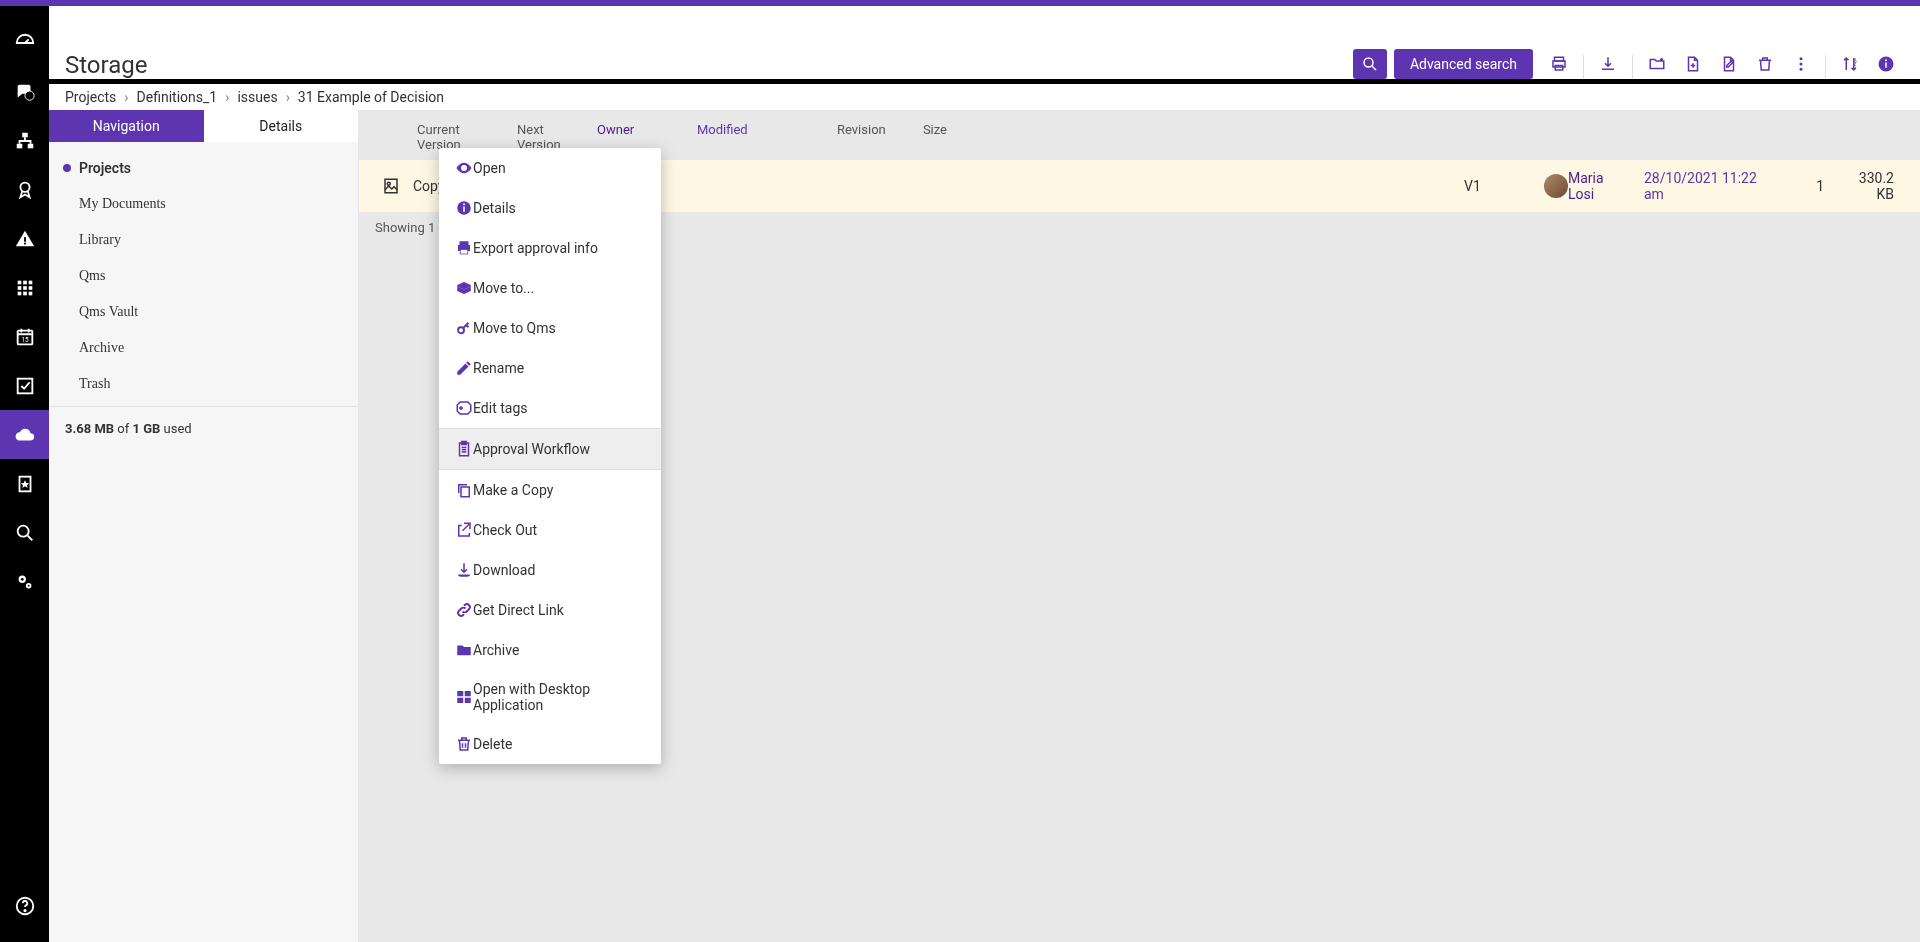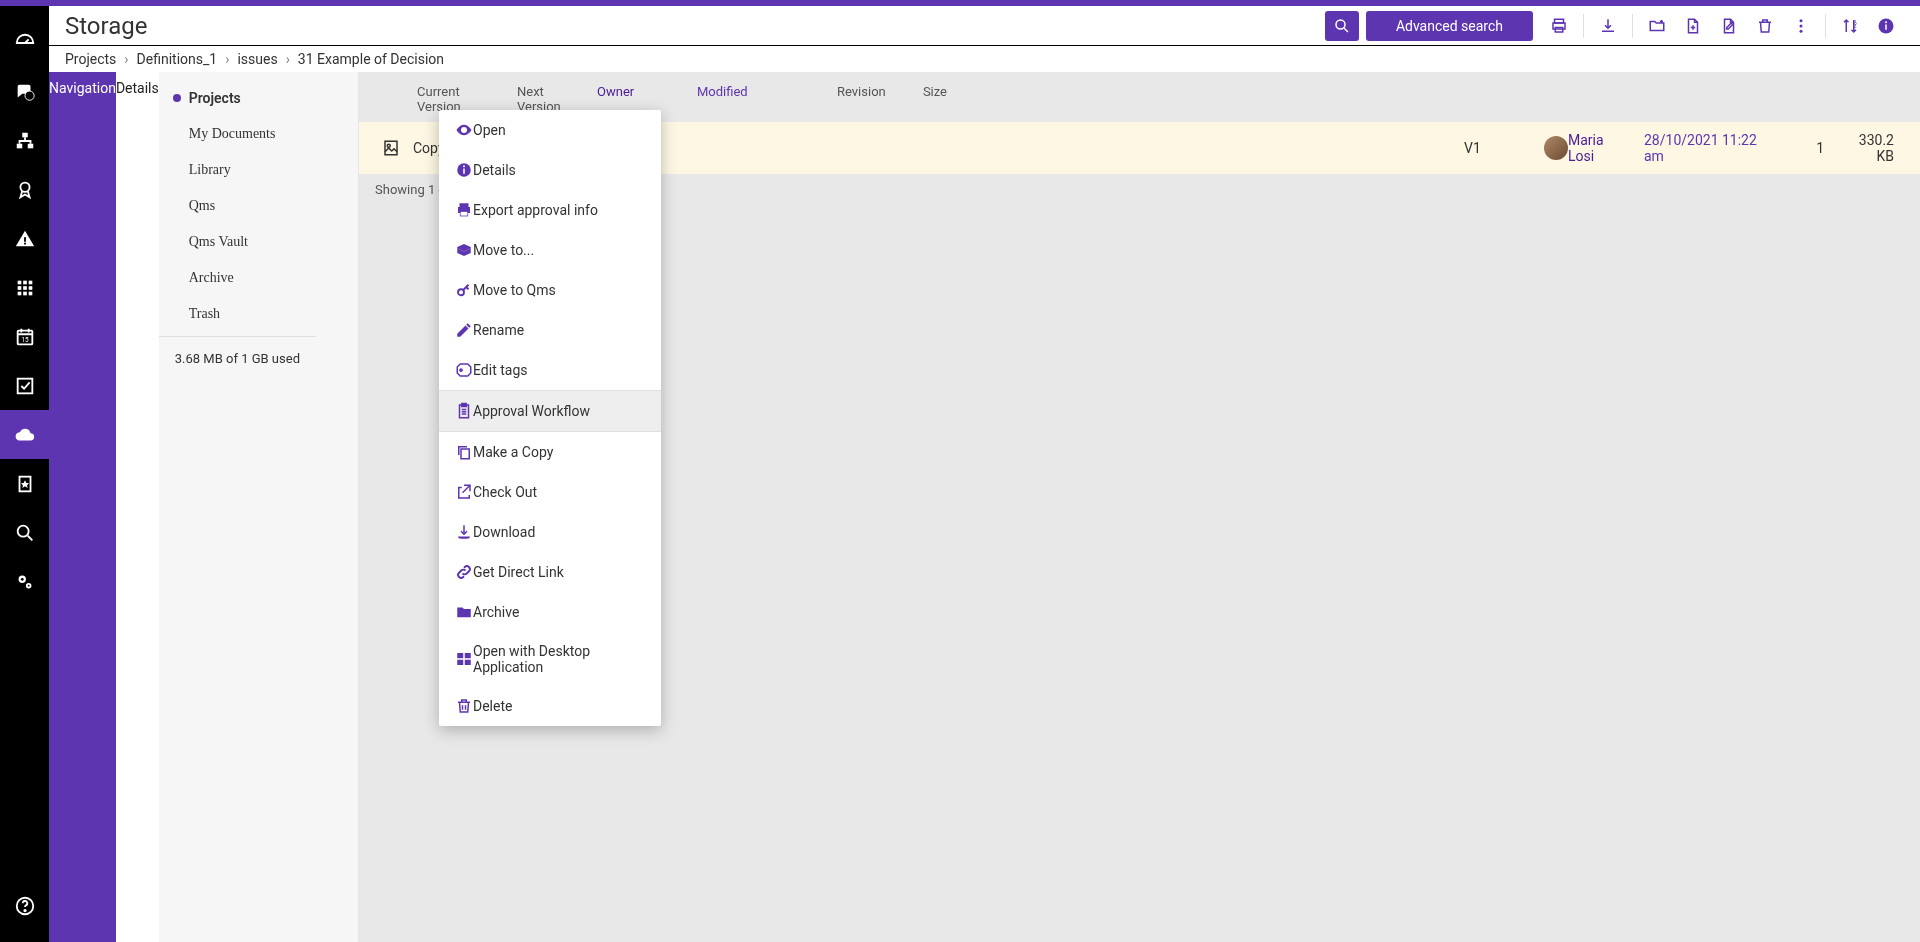--- a/index.html
+++ b/index.html
@@ -13,48 +13,48 @@
   
   .rail { width: 49px; background: #000; display: flex; flex-direction: column; align-items: center; padding-top: 12px; flex-shrink: 0; position: relative; }
   .rail-item { width: 49px; height: 49px; display: flex; align-items: center; justify-content: center; color: #fff; cursor: pointer; }
   .rail-item.active { background: #5e35b1; }
   .rail-item svg { width: 22px; height: 22px; }
   .rail-bottom { margin-top: auto; margin-bottom: 12px; }
 
   
   .main { flex: 1; display: flex; flex-direction: column; min-width: 0; }
 
-  .topbar { height: 40px; display: flex; align-items: center; padding: 0 16px; border-bottom: 1px solid #000000; }
+  .topbar { height: 40px; display: flex; align-items: flex-end; padding: 0 16px; border-bottom: 5px solid #000000; margin-top: 38px; }
   .app-title { font-size: 24px; font-weight: 400; color: #333; }
   .topbar-spacer { flex: 1; }
   .top-btn { width: 34px; height: 30px; display: flex; align-items: center; justify-content: center; color: #5e35b1; cursor: pointer; border-radius: 3px; margin-left: 1px; margin-right: 1px; }
   .top-btn.filled { background: #5e35b1; color: #fff; }
-  .adv-search { background: #5e35b1; color: #fff; padding: 0 30px; height: 30px; display: flex; align-items: center; border-radius: 3px; font-size: 14px; cursor: pointer; margin-right: 8px; }
+  .adv-search { background: #5e35b1; color: #fff; padding: 0 16px; height: 30px; display: flex; align-items: center; border-radius: 3px; font-size: 14px; cursor: pointer; margin-right: 8px; }
   .top-btn svg { width: 18px; height: 18px; }
   .top-divider { width: 1px; height: 24px; background: #e0e0e0; margin: 0 6px; }
 
   .breadcrumb { height: 26px; display: flex; align-items: center; padding: 0 16px; font-size: 14px; background: #fff; }
   .breadcrumb a { color: #333; text-decoration: none; cursor: pointer; }
   .breadcrumb .chev { color: #888; margin: 0 8px; }
 
   .content-row { flex: 1; display: flex; min-height: 0; }
 
   
-  .sidebar { width: 310px; border-right: 1px solid #e6e6e6; background: #f6f6f6; display: flex; flex-direction: row; flex-shrink: 0; }
+  .sidebar { width: 310px; border-right: 1px solid #e6e6e6; background: #f6f6f6; display: flex; flex-direction: column; flex-shrink: 0; }
   .side-tabs { display: flex; }
   .side-tab { flex: 1; text-align: center; padding: 8px 0; font-size: 14px; cursor: pointer; background: #fff; }
   .side-tab.active { background: #5e35b1; color: #fff; }
   .nav-list { padding: 8px 0; }
   .nav-item { padding: 10px 16px 10px 30px; display: flex; align-items: center; cursor: pointer; font-size: 14px; color: #333; }
   .nav-item.bold { font-weight: 600; position: relative; padding-left: 30px; }
   .nav-item.bold::before { content: ""; width: 8px; height: 8px; border-radius: 50%; background: #5e35b1; position: absolute; left: 14px; }
   .nav-subitem { padding: 10px 16px 10px 30px; cursor: pointer; font-size: 14px; color: #333; font-family: Liberation Serif, serif; }
   .nav-list hr { border: none; border-top: 1px solid #e0e0e0; margin: 4px 0; }
   .storage-usage { padding: 10px 16px; font-size: 13px; color: #333; }
-  .storage-usage b { font-weight: 400; }
+  .storage-usage b { font-weight: 700; }
 
   
   .file-area { flex: 1; background: #e8e8e8; position: relative; min-width: 0; display: flex; flex-direction: column; }
   .table-head { display: flex; padding: 12px 16px 8px 48px; font-size: 13px; color: #555; }
   .col-name { flex: 1; color: #5e35b1; font-weight: 600; cursor: pointer; display: flex; align-items: center; gap: 4px; }
   .col { padding: 0 10px; }
   .col-curver { width: 100px; }
   .col-nextver { width: 80px; }
   .col-owner { width: 100px; color: #4c1d95; }
   .col-modified { width: 140px; color: #5e35b1; }

